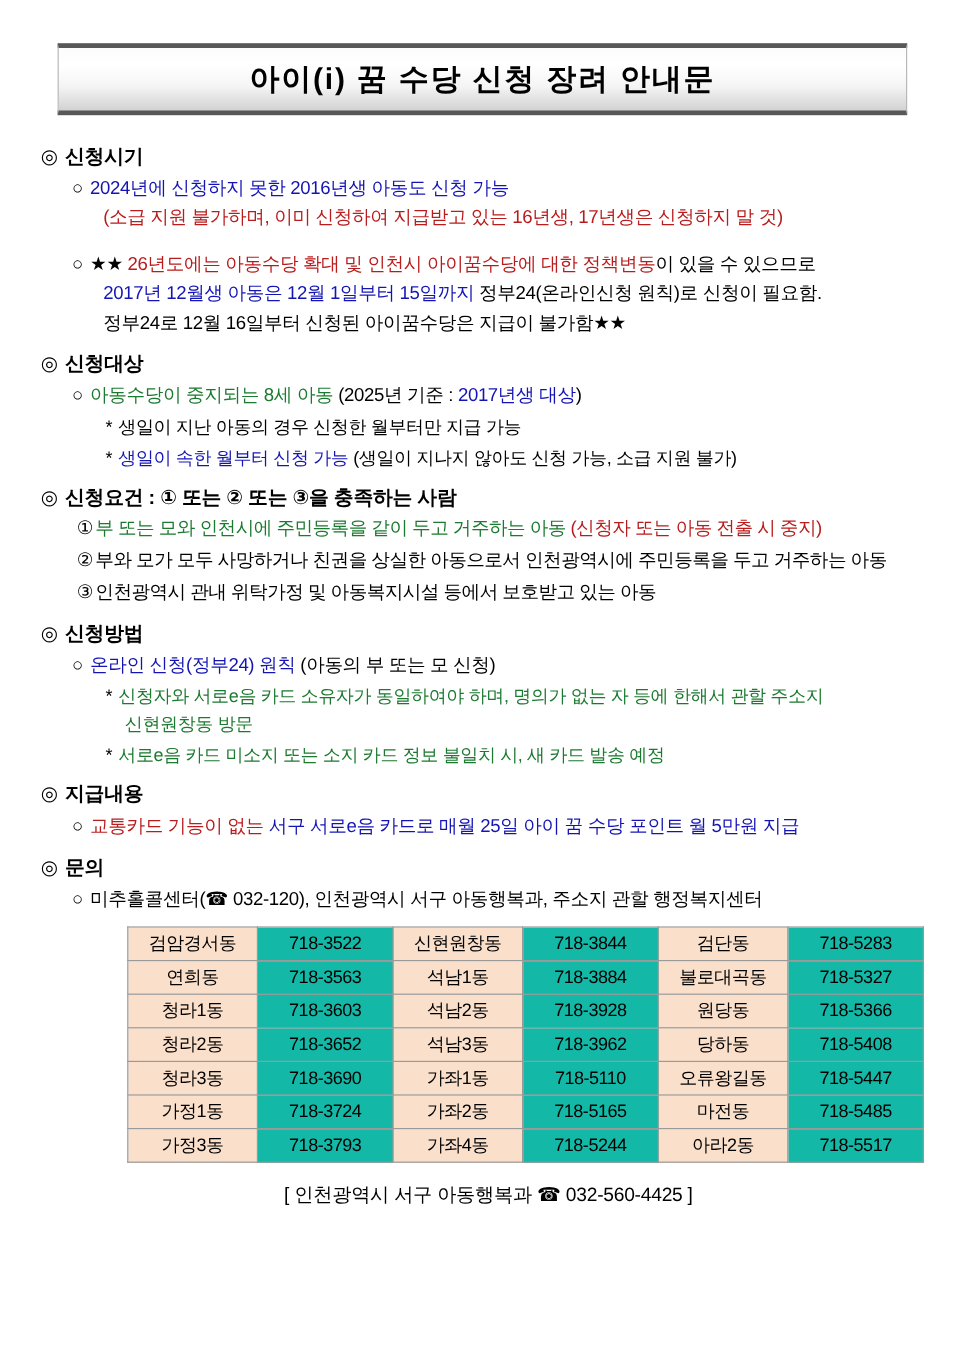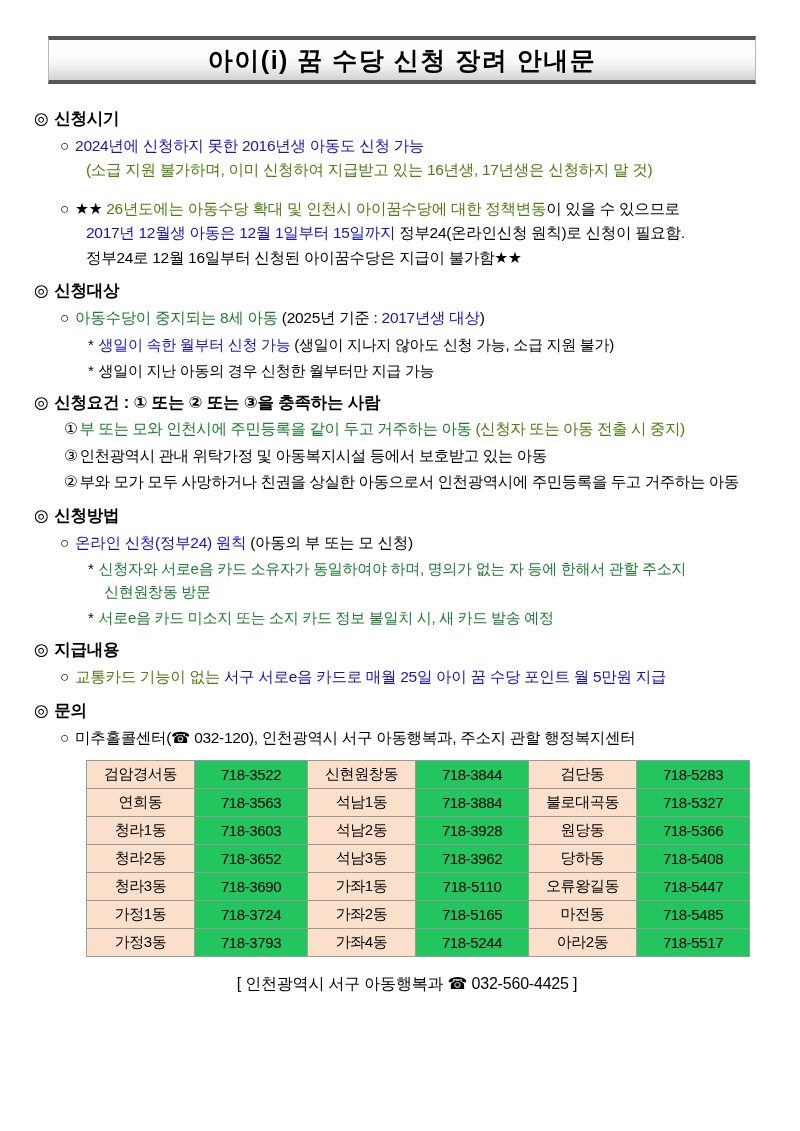--- a/index.html
+++ b/index.html
@@ -21,21 +21,21 @@
     width: 800px;
     height: 1131px;
     box-sizing: border-box;
     padding: 0;
     position: relative;
   }
 
   
   .title-banner {
     margin: 36px 44px 0 48px;
-    height: 48px;
+    height: 60px;
     border-top: 4px solid #585858;
     border-bottom: 4px solid #585858;
     border-left: 1px solid #b8b8b8;
     border-right: 1px solid #b8b8b8;
     background: linear-gradient(to bottom,
                 #fcfcfc 0%,
                 #ffffff 28%,
                 #f4f4f4 62%,
                 #d2d2d2 100%);
     display: flex;
@@ -112,48 +112,49 @@
     letter-spacing: -0.45px;
     line-height: 1.45;
     white-space: nowrap;
   }
   .numitem .mk { margin-right: 2px; }
 
   .spacer-sm { height: 11px; }
 
   .blue  { color: #1414b4; }
   .green { color: #1c7a30; }
-  .red   { color: #4d7c0f; }
+  .red   { color: #b91c1c; }
   .black { color: #000000; }
 
   
   .tbl-wrap {
     margin: 11px 0 0 52px;
   }
   table.contacts {
     border-collapse: collapse;
     table-layout: fixed;
     width: 633px;
     border: 1.5px solid #7a7a7a;
+    margin-left: 20px;
   }
   table.contacts td {
     border: 1px solid #9a9a9a;
     height: 27px;
     font-size: 15px;
     text-align: center;
     letter-spacing: -0.4px;
     padding: 0 2px;
     white-space: nowrap;
   }
   td.nm {
     background: #fadfcb;
     width: 103px;
   }
   td.ph {
-    background: #22c55e;
+    background: #14b8a6;
     width: 108px;
   }
 
   .footer {
     text-align: center;
     font-size: 16px;
     margin-top: 17px;
     letter-spacing: -0.2px;
     white-space: nowrap;
   }
@@ -171,26 +172,26 @@
     <div id="sections-root">
         <div class="sec-head"><span class="mk">◎</span><span>신청시기</span></div>
         <div class="lvl1"><span class="mk">○</span><span class="blue">2024년에 신청하지 못한 2016년생 아동도 신청 가능</span></div>
         <div class="lvl1-cont"><span class="red">(소급 지원 불가하며, 이미 신청하여 지급받고 있는 16년생, 17년생은 신청하지 말 것)</span></div>
         <div class="spacer-sm"></div>
         <div class="lvl1"><span class="mk">○</span><span class="black">★★ </span><span class="red">26년도에는 아동수당 확대 및 인천시 아이꿈수당에 대한 정책변동</span><span class="black">이 있을 수 있으므로</span></div>
         <div class="lvl1-cont"><span class="blue">2017년 12월생 아동은 12월 1일부터 15일까지</span><span class="black"> 정부24(온라인신청 원칙)로 신청이 필요함.</span></div>
         <div class="lvl1-cont"><span class="black">정부24로 12월 16일부터 신청된 아이꿈수당은 지급이 불가함★★</span></div>
         <div class="sec-head"><span class="mk">◎</span><span>신청대상</span></div>
         <div class="lvl1"><span class="mk">○</span><span class="green">아동수당이 중지되는 8세 아동</span><span class="black"> (2025년 기준 : </span><span class="blue">2017년생 대상</span><span class="black">)</span></div>
+        <div class="lvl2"><span class="mk">*</span><span class="black">생일이 지난 아동의 경우 신청한 월부터만 지급 가능</span></div>
         <div class="lvl2"><span class="mk">*</span><span class="blue">생일이 속한 월부터 신청 가능</span><span class="black"> (생일이 지나지 않아도 신청 가능, 소급 지원 불가)</span></div>
-        <div class="lvl2"><span class="mk">*</span><span class="black">생일이 지난 아동의 경우 신청한 월부터만 지급 가능</span></div>
         <div class="sec-head"><span class="mk">◎</span><span>신청요건 : ① 또는 ② 또는 ③을 충족하는 사람</span></div>
         <div class="numitem"><span class="mk">①</span><span class="green">부 또는 모와 인천시에 주민등록을 같이 두고 거주하는 아동</span><span class="black"> </span><span class="red">(신청자 또는 아동 전출 시 중지)</span></div>
+        <div class="numitem"><span class="mk">②</span><span class="black">부와 모가 모두 사망하거나 친권을 상실한 아동으로서 인천광역시에 주민등록을 두고 거주하는 아동</span></div>
         <div class="numitem"><span class="mk">③</span><span class="black">인천광역시 관내 위탁가정 및 아동복지시설 등에서 보호받고 있는 아동</span></div>
-        <div class="numitem"><span class="mk">②</span><span class="black">부와 모가 모두 사망하거나 친권을 상실한 아동으로서 인천광역시에 주민등록을 두고 거주하는 아동</span></div>
         <div class="sec-head"><span class="mk">◎</span><span>신청방법</span></div>
         <div class="lvl1"><span class="mk">○</span><span class="blue">온라인 신청(정부24) 원칙</span><span class="black"> (아동의 부 또는 모 신청)</span></div>
         <div class="lvl2"><span class="mk">*</span><span class="green">신청자와 서로e음 카드 소유자가 동일하여야 하며, 명의가 없는 자 등에 한해서 관할 주소지</span></div>
         <div class="lvl2-cont"><span class="green">신현원창동 방문</span></div>
         <div class="lvl2"><span class="mk">*</span><span class="green">서로e음 카드 미소지 또는 소지 카드 정보 불일치 시, 새 카드 발송 예정</span></div>
         <div class="sec-head"><span class="mk">◎</span><span>지급내용</span></div>
         <div class="lvl1"><span class="mk">○</span><span class="red">교통카드 기능이 없는</span><span class="blue"> 서구 서로e음 카드로 매월 25일 아이 꿈 수당 포인트 월 5만원 지급</span></div>
         <div class="sec-head"><span class="mk">◎</span><span>문의</span></div>
         <div class="lvl1"><span class="mk">○</span><span class="black">미추홀콜센터(☎ 032-120), 인천광역시 서구 아동행복과, 주소지 관할 행정복지센터</span></div>
       </div>

